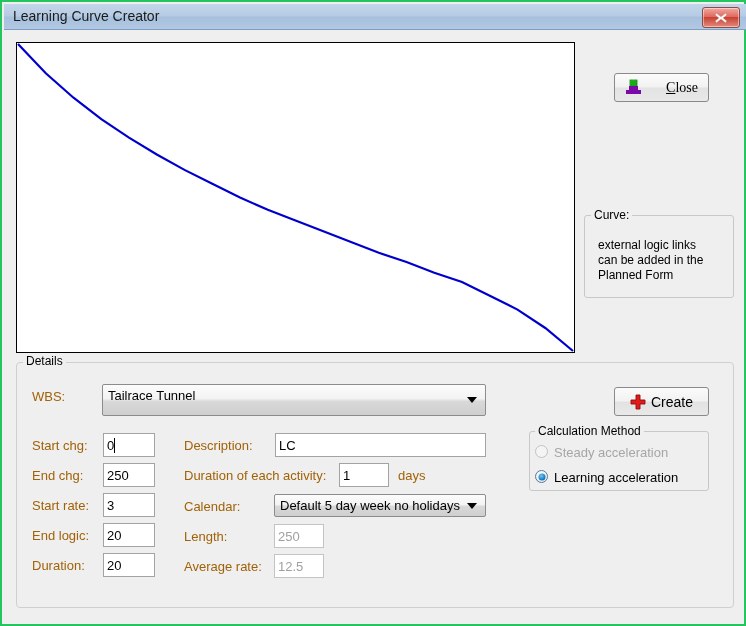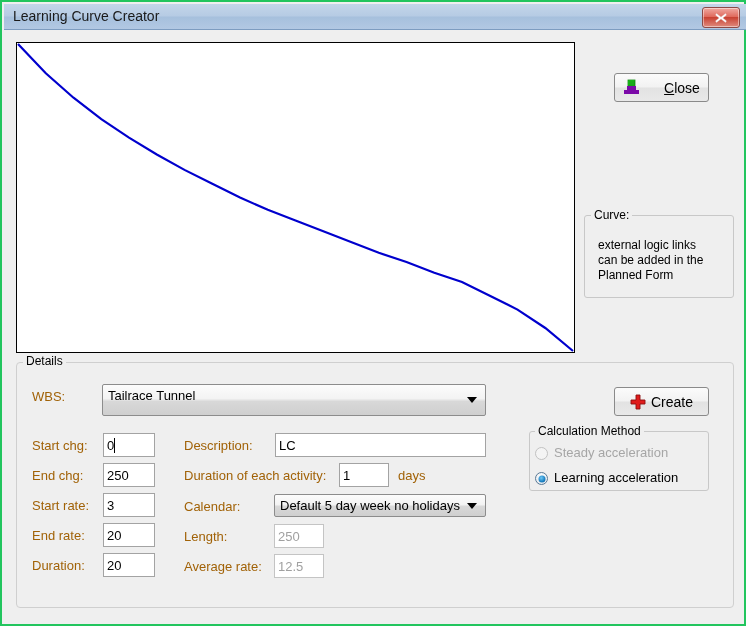--- a/index.html
+++ b/index.html
@@ -44,21 +44,21 @@
     background:#ffffff;border:1px solid #000;box-sizing:border-box;
   }
   .chart-box svg{display:block;}
   
   .close-btn{
     position:absolute;left:612px;top:71px;width:95px;height:29px;
     box-sizing:border-box;
     border:1px solid #8a8a8a;border-radius:3px;
     background:linear-gradient(to bottom,#fbfbfb 0%,#f2f2f2 48%,#e2e2e2 52%,#e9e9e9 100%);
     cursor:pointer;
-    display:flex;align-items:center;justify-content:center;gap:24px;
+    display:flex;align-items:center;justify-content:center;gap:24px;font-family:Liberation Serif, serif;
   }
   .close-btn .lbl{font-size:14px;color:#000;}
   .close-btn .lbl u{text-decoration:underline;}
   .note-group{
     position:absolute;left:582px;top:213px;width:150px;height:83px;
     border:1px solid #c8c8c8;border-radius:3px;
     background:transparent;box-sizing:border-box;
   }
   .note-legend{
     position:absolute;left:589px;top:206px;
@@ -109,21 +109,21 @@
   }
   .create-btn .lbl{font-size:14px;}
   .calc-group{
     position:absolute;left:527px;top:429px;width:180px;height:60px;
     border:1px solid #c8c8c8;border-radius:3px;box-sizing:border-box;
   }
   .calc-legend{
     position:absolute;left:533px;top:422px;background:#efefef;padding:0 3px;
     font-size:12px;color:#000;
   }
-  .radio-row{position:absolute;display:flex;align-items:flex-end;gap:6px;cursor:pointer;}
+  .radio-row{position:absolute;display:flex;align-items:flex-start;gap:6px;cursor:pointer;}
   .radio{
     width:13px;height:13px;border-radius:50%;box-sizing:border-box;
     border:1px solid #9aa3ab;
     background:radial-gradient(circle at 50% 35%,#ffffff 0%,#e8edf2 70%,#cfd6dd 100%);
     position:relative;flex:none;
   }
   .radio.on{border-color:#5b7a95;}
   .radio.on::after{
     content:"";position:absolute;left:50%;top:50%;transform:translate(-50%,-50%);
     width:7px;height:7px;border-radius:50%;
@@ -193,21 +193,21 @@
   <div class="lab" style="left:30px;top:436px;">Start chg:</div>
   <input class="tbox" style="left: 101px; top: 431px; width: 52px; height: 24px;" value="0">
   <div class="caret" style="left:112px;top:436px;"></div>
 
   <div class="lab" style="left:30px;top:466px;">End chg:</div>
   <input class="tbox" style="left: 101px; top: 461px; width: 52px; height: 24px;" value="250">
 
   <div class="lab" style="left:30px;top:496px;">Start rate:</div>
   <input class="tbox" style="left: 101px; top: 491px; width: 52px; height: 24px;" value="3">
 
-  <div class="lab" style="left:30px;top:526px;">End rate:</div>
+  <div class="lab" style="left:30px;top:526px;">End logic:</div>
   <input class="tbox" style="left: 101px; top: 521px; width: 52px; height: 24px;" value="20">
 
   <div class="lab" style="left:30px;top:556px;">Duration:</div>
   <input class="tbox" style="left: 101px; top: 551px; width: 52px; height: 24px;" value="20">
 
   <div class="lab" style="left:182px;top:436px;">Description:</div>
   <input class="tbox" style="left: 273px; top: 431px; width: 211px; height: 24px;" value="LC">
 
   <div class="lab" style="left:182px;top:466px;">Duration of each activity:</div>
   <input class="tbox" style="left: 337px; top: 461px; width: 50px; height: 24px;" value="1">

